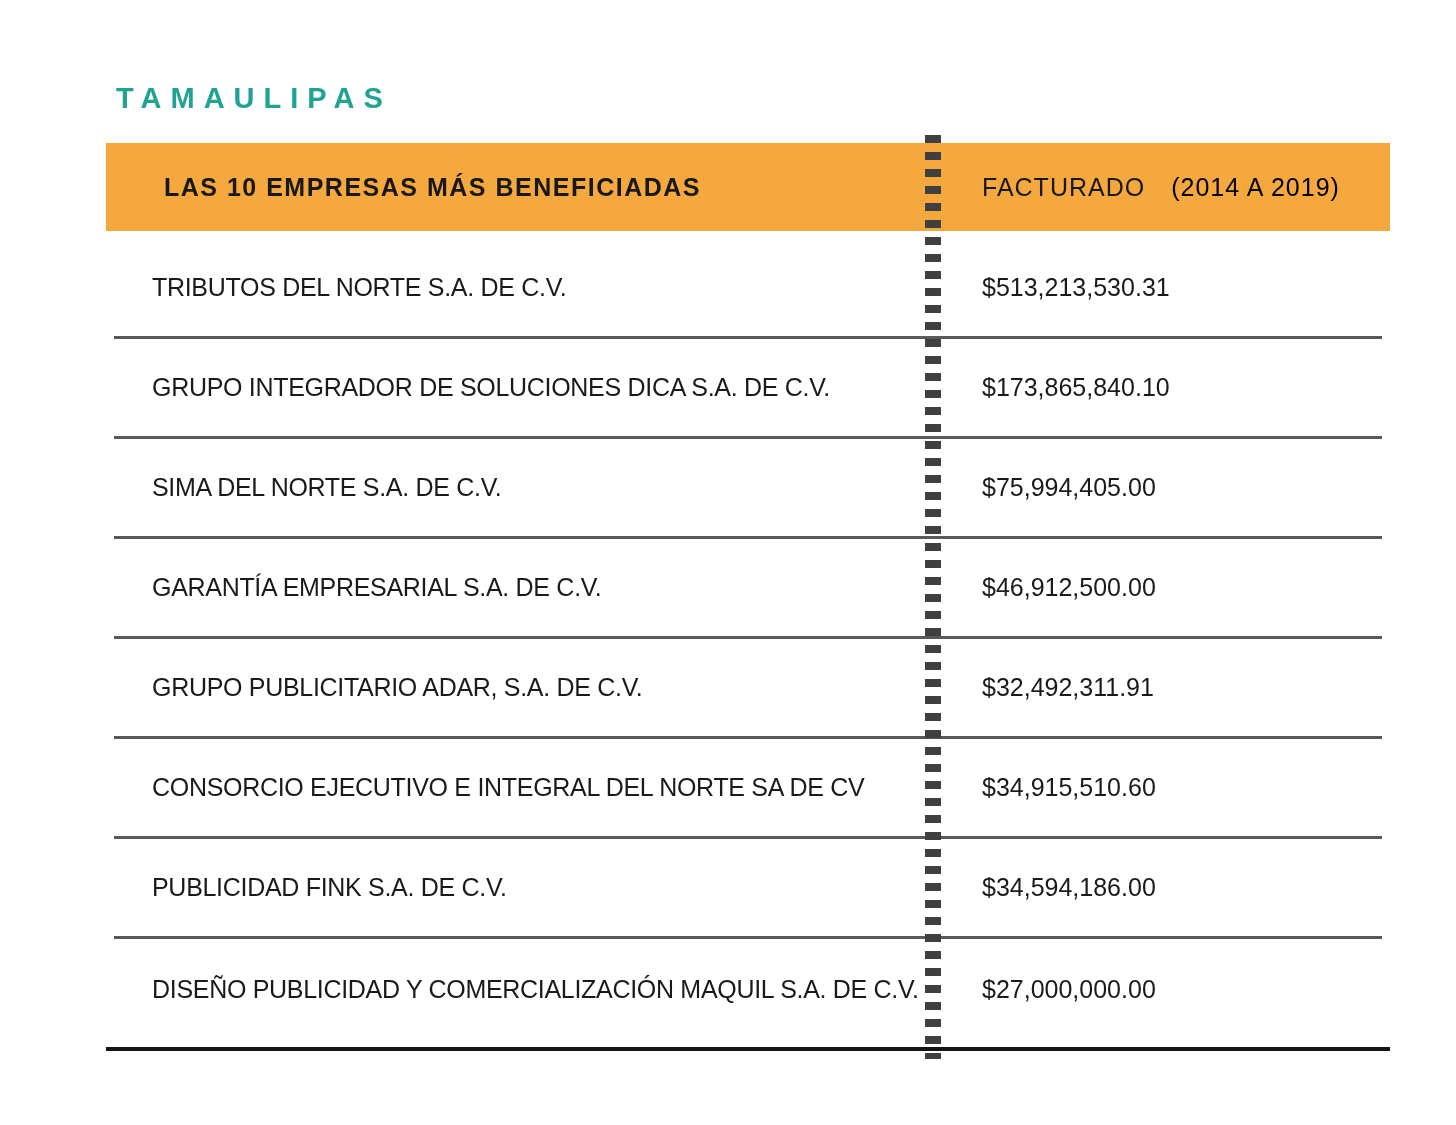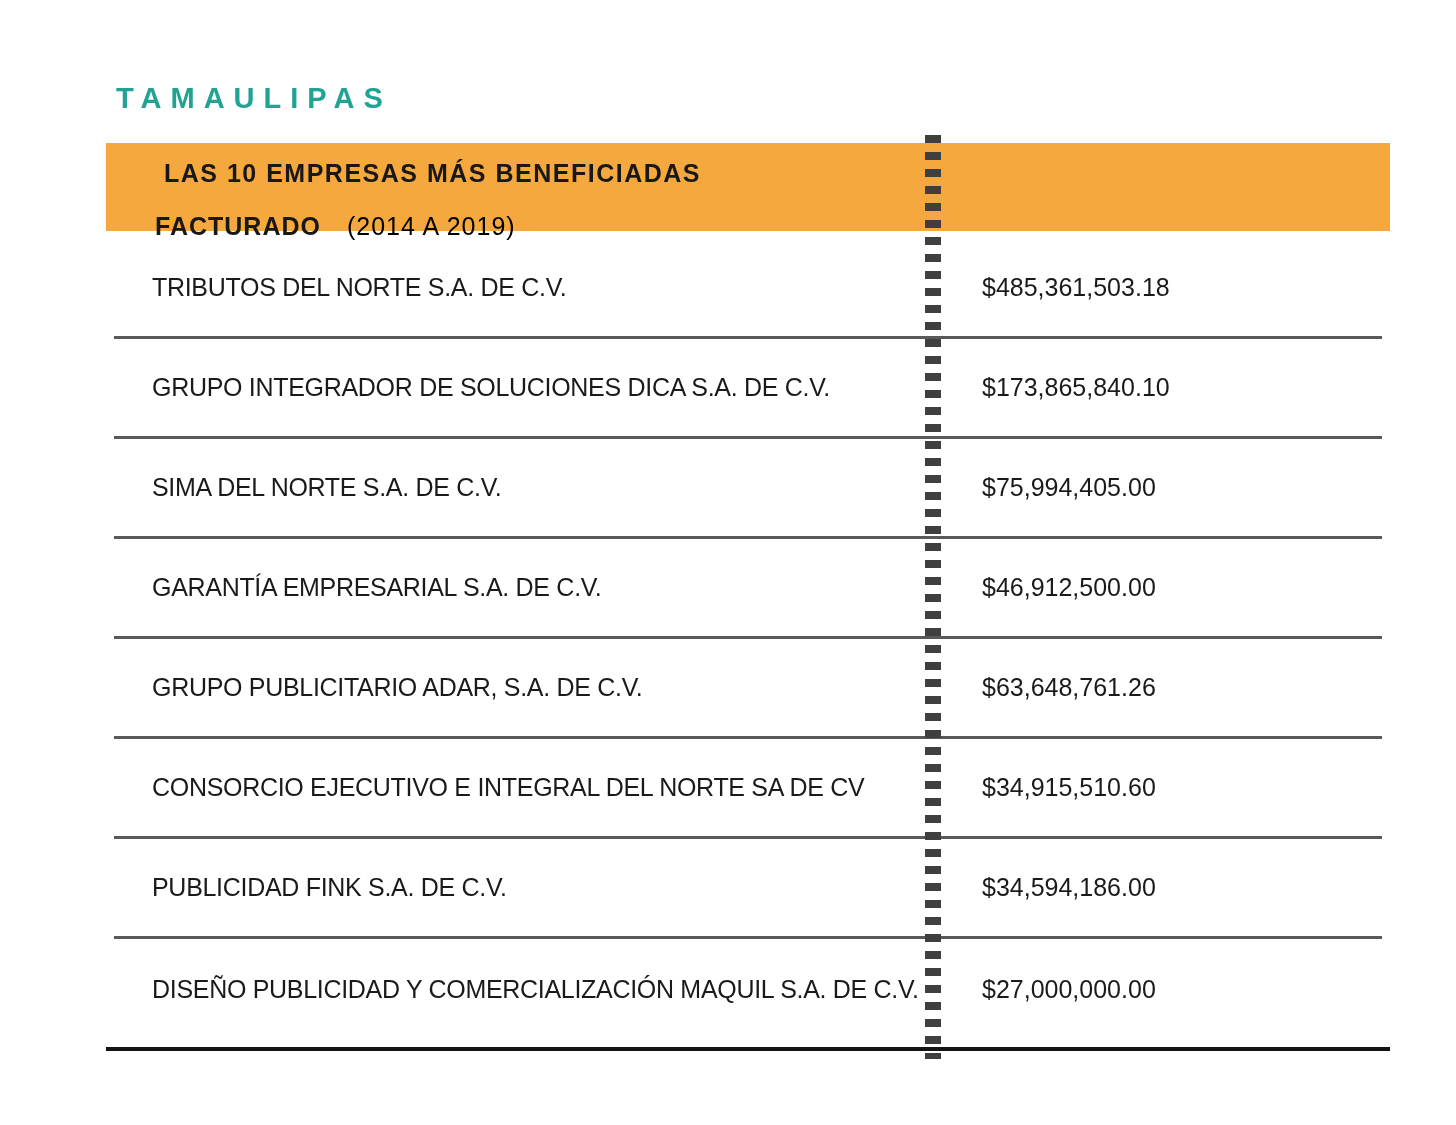--- a/index.html
+++ b/index.html
@@ -24,38 +24,37 @@
   .table {
     position: absolute;
     left: 90px; top: 127px;
     width: 1300px;
   }
 
   .header-bar {
     display: flex;
     height: 88px;
     background: #f5a83d;
-    flex-direction: column;
   }
   .header-left {
     width: 827px;
     display: flex; align-items: center;
     padding-left: 50px;
     font-size: 25px; font-weight: bold;
     letter-spacing: 1.5px;
     color: #181818;
   }
   .header-right {
     flex: 1;
     display: flex; align-items: center;
     padding-left: 33px;
     font-size: 25px;
     color: #181818;
   }
-  .header-right .hdr-bold { font-weight: bold; letter-spacing: 1px; }
+  .header-right .hdr-bold { font-weight: normal; letter-spacing: 1px; }
   .header-right .hdr-light { font-weight: normal; color: #000000; margin-left: 10px; letter-spacing: 1px; }
 
   .rows { border-bottom: 4px solid #141414; }
   .row {
     display: flex;
     height: 100px;
     border-bottom: 3px solid #58595b;
     justify-content: flex-end;
   }
   .row:last-child { border-bottom: none; }
@@ -97,37 +96,37 @@
       <div class="header-right">
         <span class="hdr-bold">FACTURADO</span>
         <span class="hdr-light">(2014 A 2019)</span>
       </div>
     </div>
 
     <div class="rows">
 
     <div class="row">
         <div class="cell-company">TRIBUTOS DEL NORTE S.A. DE C.V.</div>
-        <div class="cell-amount">$485,361,503.18</div>
+        <div class="cell-amount">$513,213,530.31</div>
       </div>
         <div class="row">
         <div class="cell-company">GRUPO INTEGRADOR DE SOLUCIONES DICA S.A. DE C.V.</div>
         <div class="cell-amount">$173,865,840.10</div>
       </div>
         <div class="row">
         <div class="cell-company">SIMA DEL NORTE S.A. DE C.V.</div>
         <div class="cell-amount">$75,994,405.00</div>
       </div>
         <div class="row">
         <div class="cell-company">GARANTÍA EMPRESARIAL S.A. DE C.V.</div>
         <div class="cell-amount">$46,912,500.00</div>
       </div>
         <div class="row">
         <div class="cell-company">GRUPO PUBLICITARIO ADAR, S.A. DE C.V.</div>
-        <div class="cell-amount">$63,648,761.26</div>
+        <div class="cell-amount">$32,492,311.91</div>
       </div>
         <div class="row">
         <div class="cell-company">CONSORCIO EJECUTIVO E INTEGRAL DEL NORTE SA DE CV</div>
         <div class="cell-amount">$34,915,510.60</div>
       </div>
         <div class="row">
         <div class="cell-company">PUBLICIDAD FINK S.A. DE C.V.</div>
         <div class="cell-amount">$34,594,186.00</div>
       </div>
         <div class="row">

